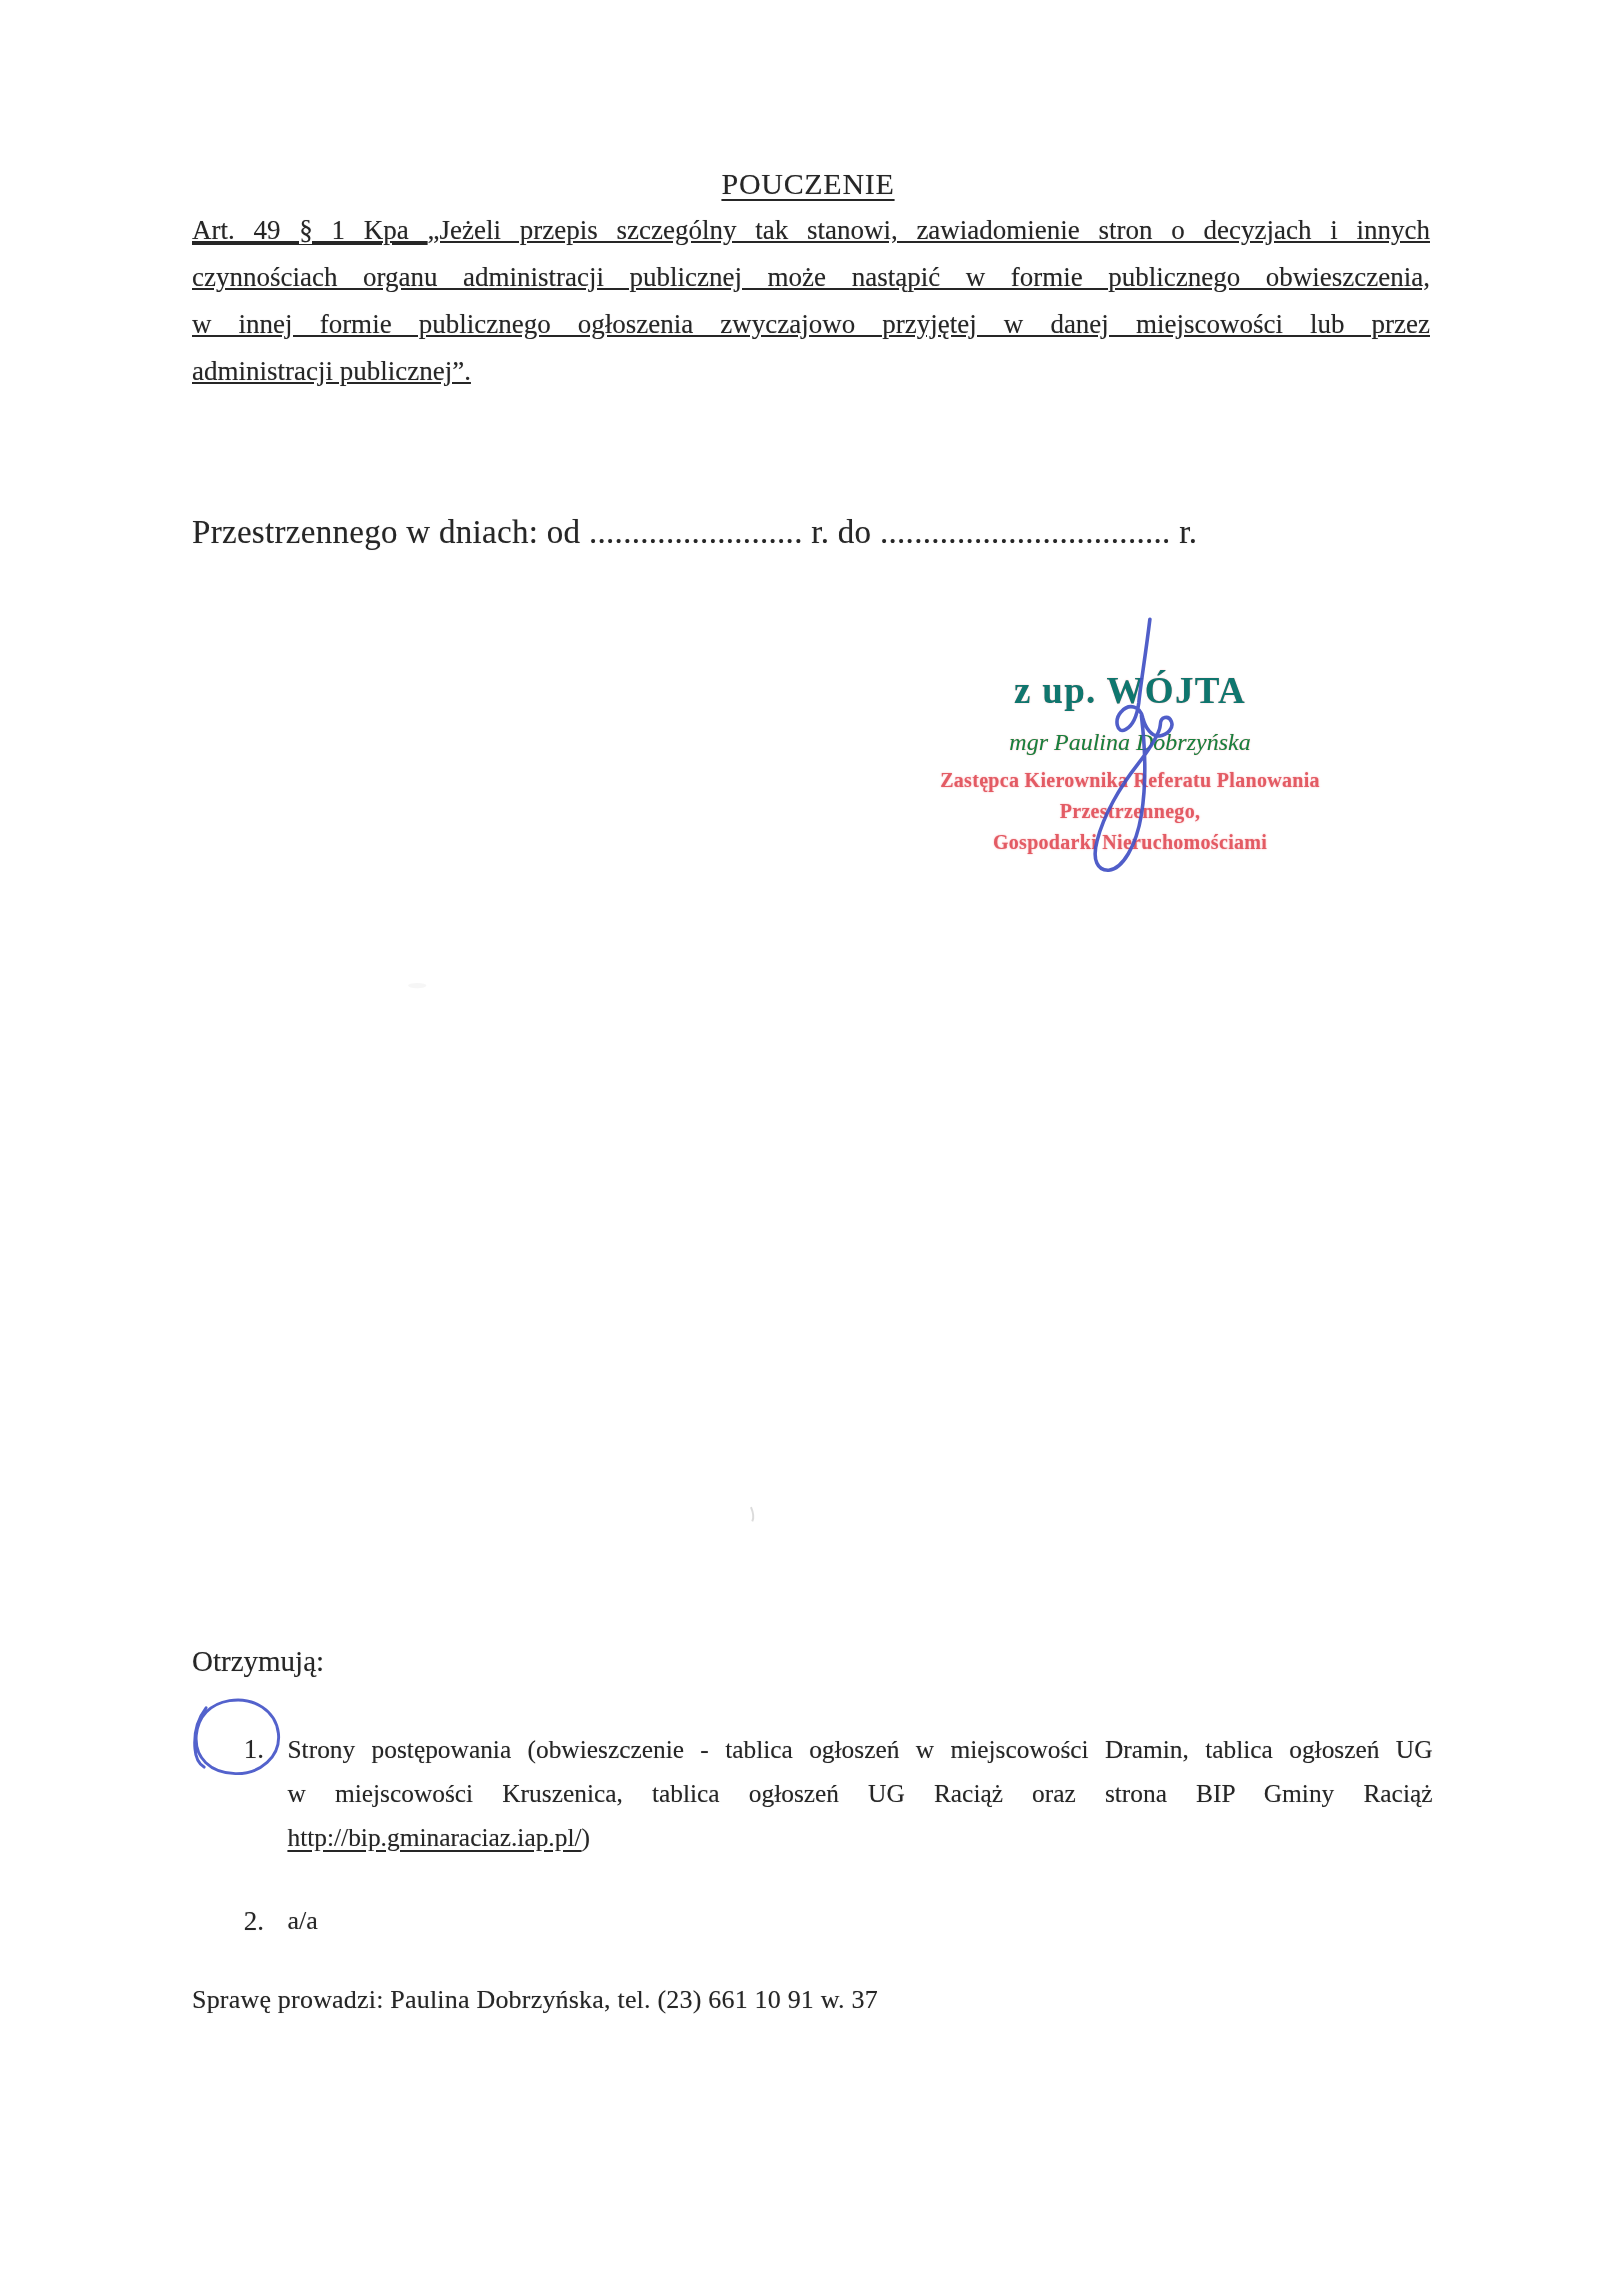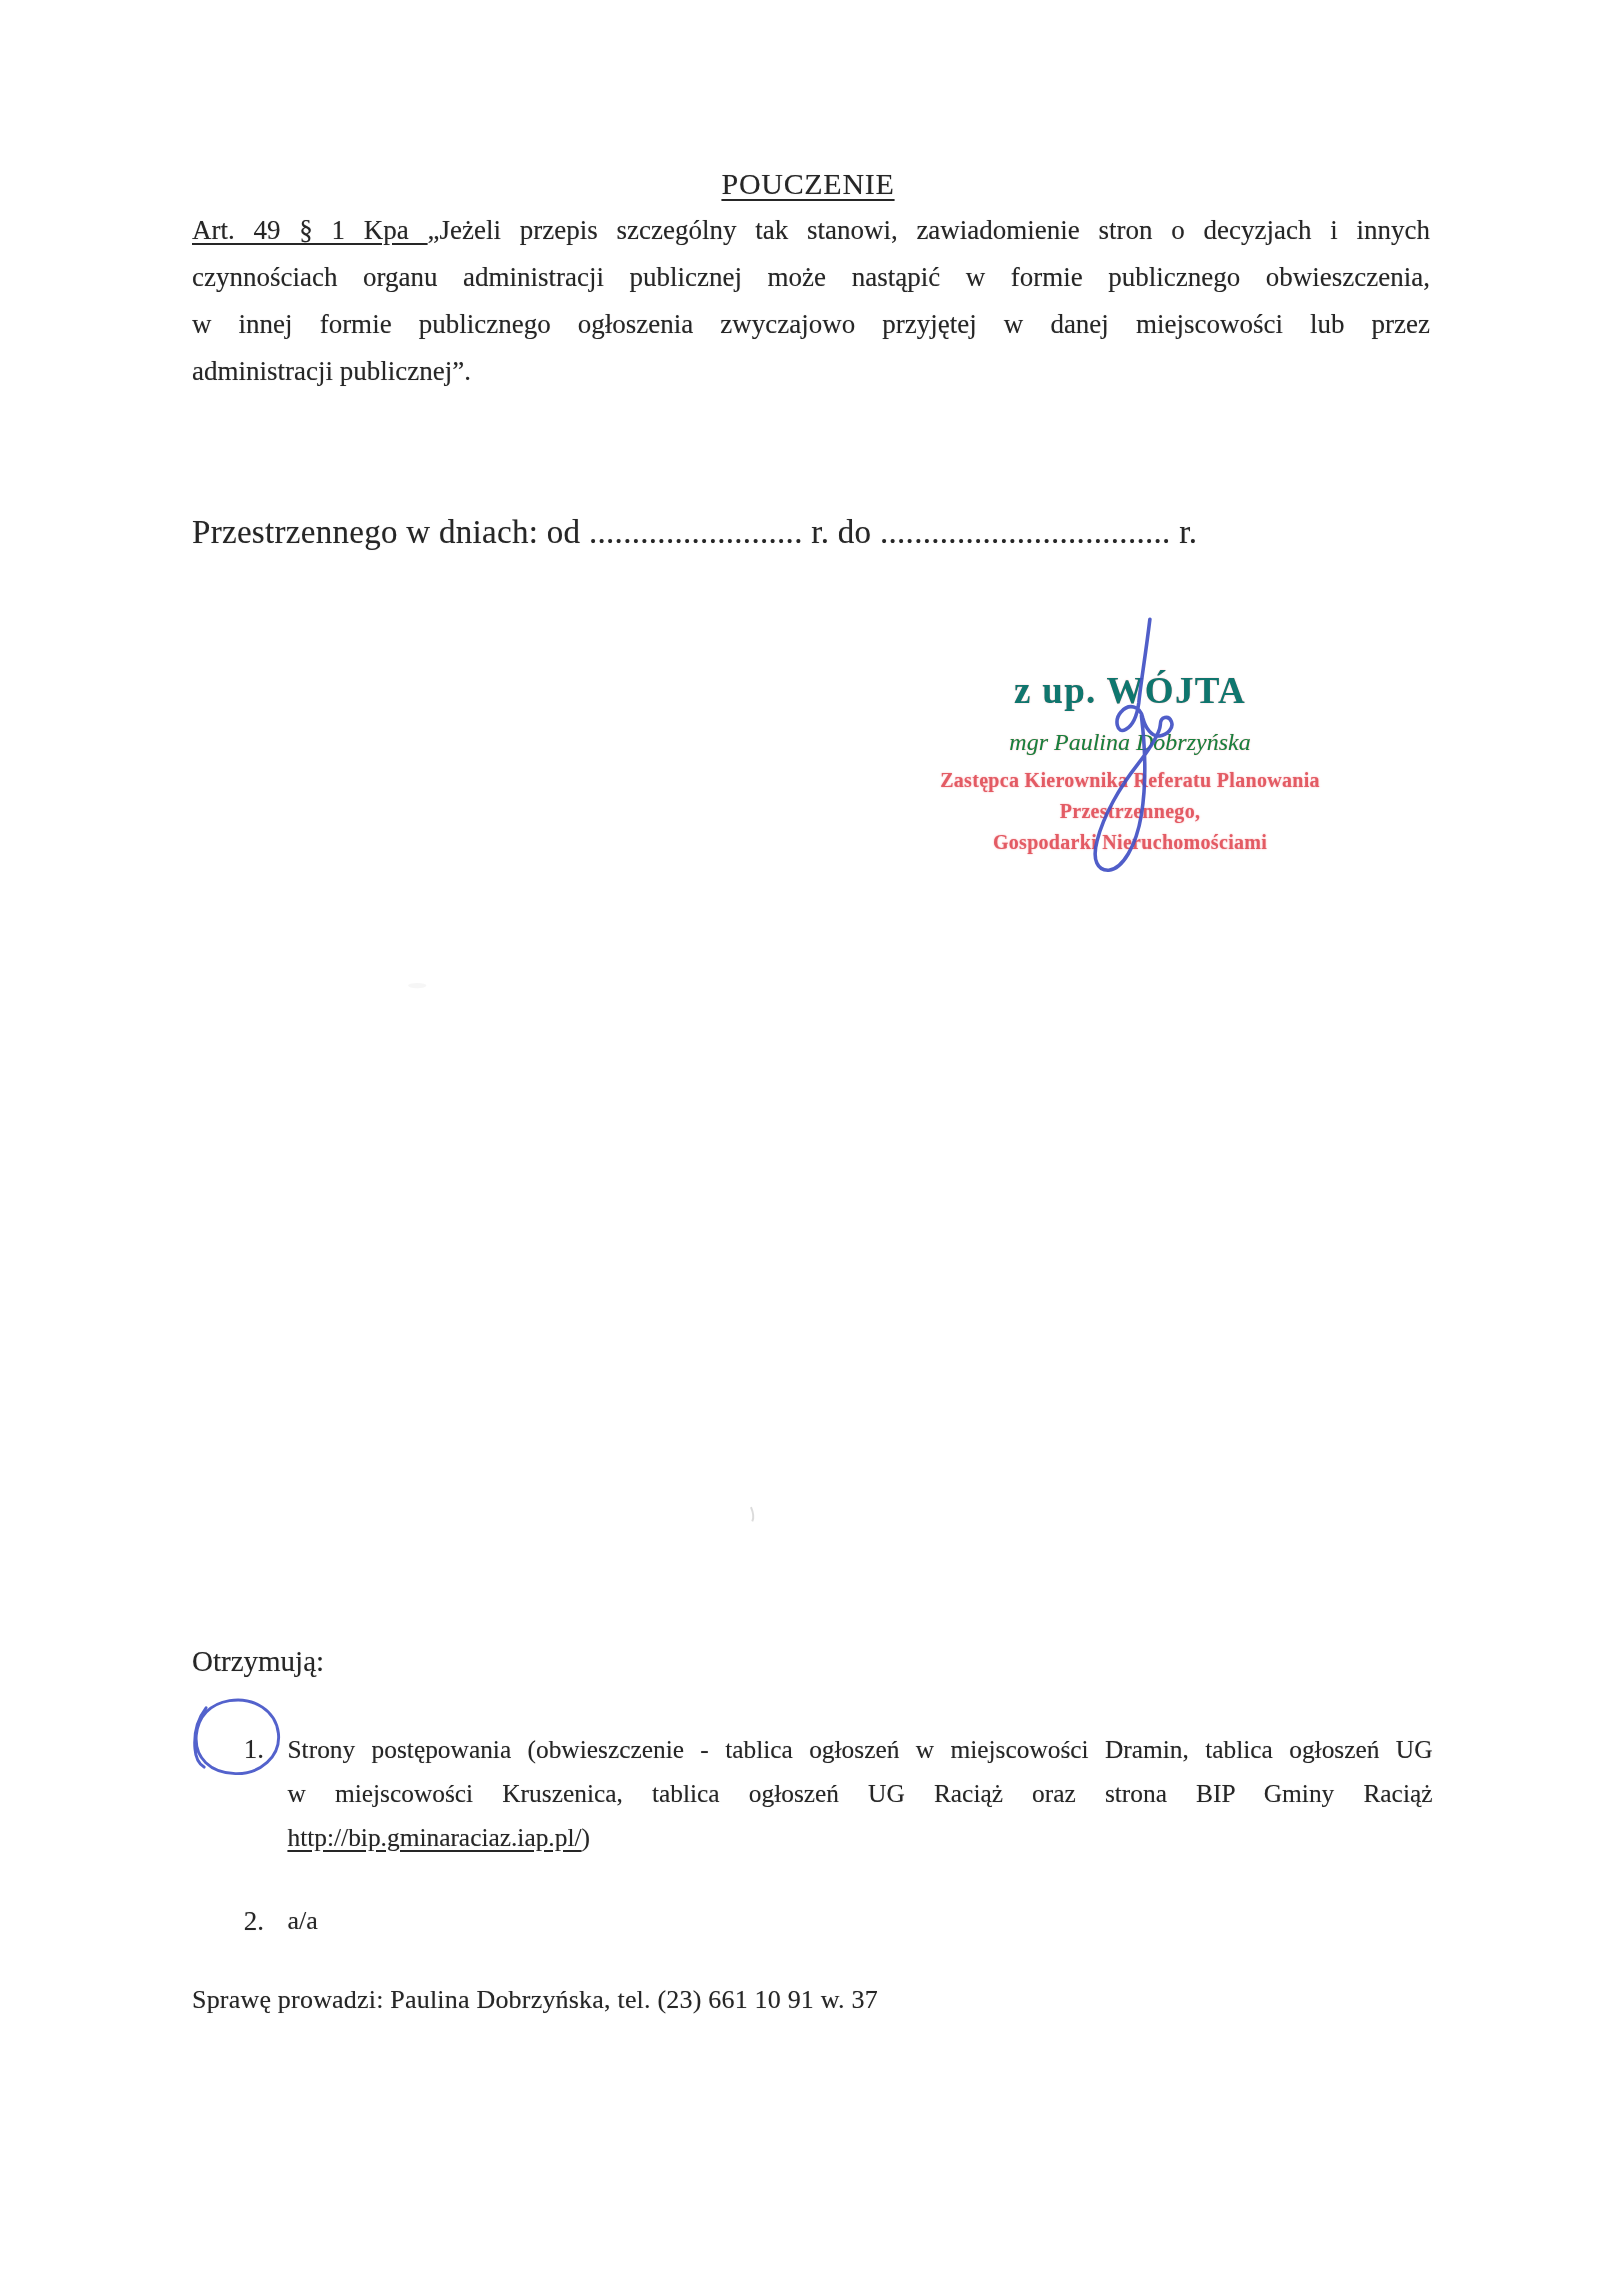--- a/index.html
+++ b/index.html
@@ -9,21 +9,21 @@
     font-family:"Liberation Serif", serif; color:#262626;
   }
   .scan-text { text-shadow: 0 0 0.8px rgba(45,45,45,0.38); }
 
   .doc-title {
     position:absolute; top:167px; left:0; width:100%;
     text-align:center; font-size:30px; letter-spacing:0.7px;
   }
   .doc-title .u { text-decoration:underline; text-underline-offset:4.6px; text-decoration-thickness:2px; }
 
-  .legal-para { position:absolute; left:192px; top:207px; width:1238px; font-size:27px; }
+  .legal-para { position:absolute; left:192px; top:207px; width:1238px; font-size:27px;text-decoration:underline; }
   .pline { line-height:47px; }
   .jline { text-align:justify; text-align-last:justify; }
   .art-ref { text-decoration:underline; text-underline-offset:3.9px; text-decoration-thickness:2px; }
 
   .publish-line {
     position:absolute; left:192px; top:514px;
     font-size:33px; letter-spacing:0.3px;
   }
 
   .stamp { position:absolute; left:900px; top:669px; width:460px; text-align:center; }

